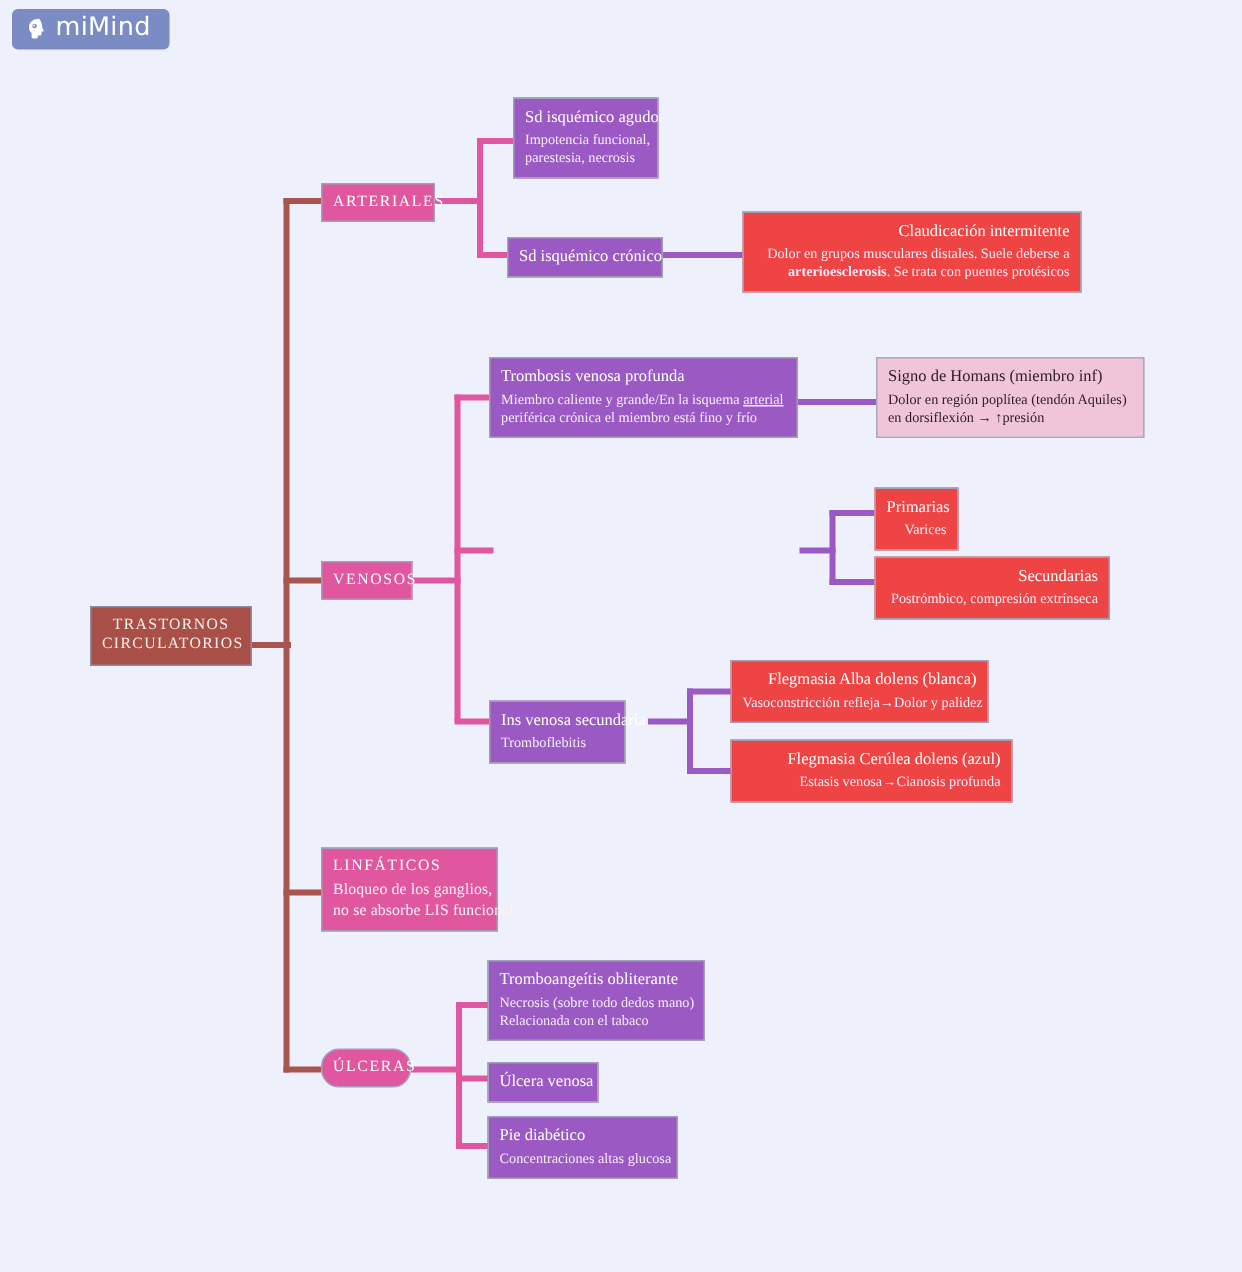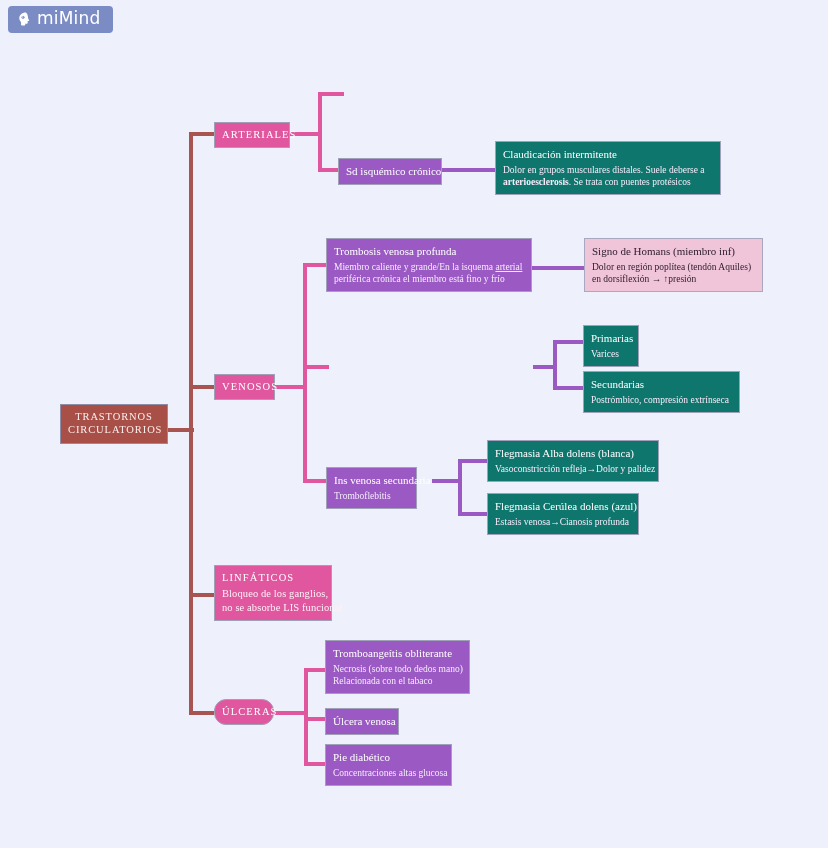--- a/index.html
+++ b/index.html
@@ -69,21 +69,21 @@
   .n-l1 { background: #e0579f; border-color: #a0a0b8; }
   .n-l1 .title { font-size: 10.5px; letter-spacing: 1.1px; color: #ffffff; }
   .n-l1 .body  { font-size: 10.5px; color: #fdf1f7; letter-spacing: 0.1px; margin-top: 3px; }
 
   
   .n-l2 { background: #9b59c4; border-color: #a0a0b8; }
   .n-l2 .title { font-size: 11px; color: #ffffff; }
   .n-l2 .body  { font-size: 9.5px; color: #f5ecfb; margin-top: 3px; }
 
   
-  .n-l3 { background: #0f766e; border-color: #a0a0b8; }
+  .n-l3 { background: #ef4444; border-color: #a0a0b8; text-align: right; }
   .n-l3 .title { font-size: 11px; color: #ffffff; }
   .n-l3 .body  { font-size: 9.5px; color: #f8ecfb; margin-top: 3px; }
 
   
   .n-pink { background: #f0c4d9; border-color: #a8a8c0; }
   .n-pink .title { font-size: 11px; color: #2b1b2b; }
   .n-pink .body  { font-size: 9.5px; color: #2b1b2b; margin-top: 3px; }
 
   .node b { font-weight: bold; }
   .node u { text-decoration: underline; }
@@ -148,20 +148,27 @@
 
   <div class="node n-root" style="left:60px; top:404px; width:108px;">
     <span class="title">TRASTORNOS</span>
     <span class="title">CIRCULATORIOS</span>
   </div>
 
   <div class="node n-l1" style="left:214px; top:122px; width:76px; text-align:right;">
     <span class="title">ARTERIALES</span>
   </div>
 
+  <div class="node n-l2" style="left:342px; top:65px; width:97px;">
+    <span class="title">Sd isquémico agudo</span>
+    <span class="body">
+      <span class="nowrapline">Impotencia funcional,</span>
+      <span class="nowrapline">parestesia, necrosis</span>
+    </span>
+  </div>
 
   <div class="node n-l2" style="left:338px; top:158px; width:104px;">
     <span class="title">Sd isquémico crónico</span>
   </div>
 
   <div class="node n-l3" style="left:495px; top:141px; width:226px;">
     <span class="title">Claudicación intermitente</span>
     <span class="body">
       <span class="nowrapline">Dolor en grupos musculares distales. Suele deberse a</span>
       <span class="nowrapline"><b>arterioesclerosis</b><span>. Se trata con puentes protésicos</span></span>
@@ -210,21 +217,21 @@
     </span>
   </div>
 
   <div class="node n-l3" style="left:487px; top:440px; width:172px;">
     <span class="title">Flegmasia Alba dolens (blanca)</span>
     <span class="body">
       <span class="nowrapline">Vasoconstricción refleja→Dolor y palidez</span>
     </span>
   </div>
 
-  <div class="node n-l3" style="left:487px; top:493px; width:152px;">
+  <div class="node n-l3" style="left:487px; top:493px; width:188px;">
     <span class="title">Flegmasia Cerúlea dolens (azul)</span>
     <span class="body">
       <span class="nowrapline">Estasis venosa→Cianosis profunda</span>
     </span>
   </div>
 
   <div class="node n-l1" style="left:214px; top:565px; width:118px;">
     <span class="title">LINFÁTICOS</span>
     <span class="body">
       <span class="nowrapline">Bloqueo de los ganglios,</span>

